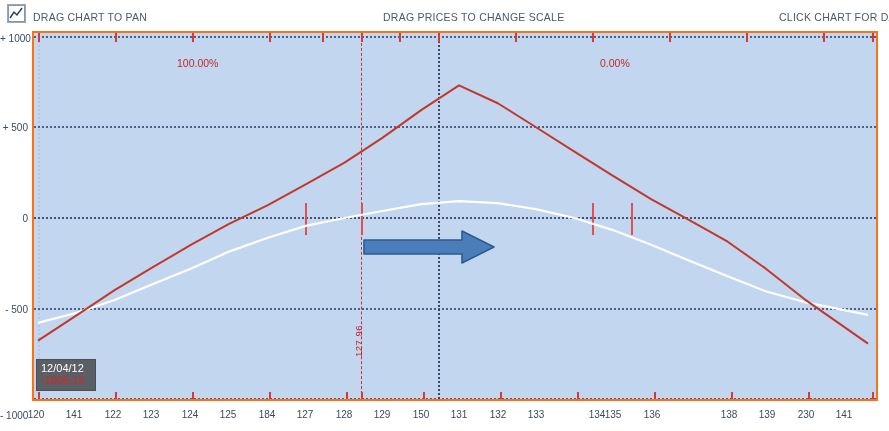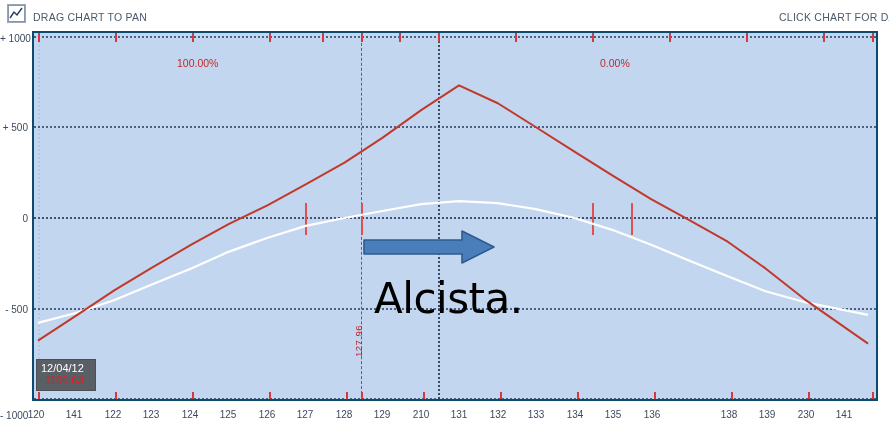--- a/index.html
+++ b/index.html
@@ -16,21 +16,21 @@
   .tb-icon svg{display:block;}
   .tb-hint{position:absolute;top:11px;font-size:10.5px;color:#4a5a6b;
            letter-spacing:.25px;white-space:nowrap;}
   .tb-pan{left:33px;}
   .tb-scale{left:383px;}
   .tb-data{left:779px;}
 
   
   .plot-wrap{position:absolute;left:32px;top:31px;width:846px;height:370px;}
   .plot{position:absolute;inset:0;background:#c3d6ef;
-        border:2px solid #0c4a6e;box-sizing:border-box;overflow:hidden;}
+        border:2px solid #f97316;box-sizing:border-box;overflow:hidden;}
 
   
   .hgrid{position:absolute;left:0;right:0;height:0;
          border-top:2px dotted #3a4c73;opacity:.85;}
   .hgrid.zero{border-top:2px dotted #2b3a5c;}
 
   
   .vgrid{position:absolute;top:0;bottom:0;width:0;
          border-left:2px dotted #2b3a5c;opacity:.9;}
   
@@ -81,20 +81,21 @@
 <div id="app">
 
   <div class="toolbar">
     <div class="tb-icon">
       <svg width="17" height="17" viewBox="0 0 17 17">
         <rect x="0.5" y="0.5" width="16" height="16" fill="#ffffff" stroke="#8a97a8"></rect>
         <polyline points="2,13 6,7 9,10 14,3" fill="none" stroke="#243b5e" stroke-width="1.4"></polyline>
       </svg>
     </div>
     <div class="tb-hint tb-pan">DRAG CHART TO PAN</div>
+    <div class="tb-hint tb-scale">DRAG PRICES TO CHANGE SCALE</div>
     <div class="tb-hint tb-data">CLICK CHART FOR DATA</div>
   </div>
 
   <div class="ylab" style="left:0;top:33px;width:28px;">+ 1000</div>
   <div class="ylab" style="left:0;top:122px;width:28px;">+ 500</div>
   <div class="ylab" style="left:0;top:213px;width:28px;">0</div>
   <div class="ylab" style="left:0;top:304px;width:28px;">- 500</div>
   <div class="ylab" style="left:0;top:392px;width:28px;margin-top:18px;">- 1000</div>
 
   <div class="plot-wrap">
@@ -151,45 +152,44 @@
       <div class="pct" style="left:566px;top:24px;">0.00%</div>
 
       <svg class="curve" viewBox="0 0 846 370" preserveAspectRatio="none">
         <polyline fill="none" stroke="#ffffff" stroke-width="2.2" stroke-linejoin="round" points="4,293 42,283 81,270 119,254 158,238 196,221 235,207 273,195 312,187 350,180 389,173 427,170 466,172 504,178 543,187 581,199 620,214 658,230 697,246 735,261 774,272 838,285"></polyline>
         <polyline fill="none" stroke="#c0392b" stroke-width="2" stroke-linejoin="round" points="4,311 42,286 81,260 119,237 158,214 196,193 235,174 273,153 312,131 350,106 389,78 427,53 466,71 504,95 543,120 581,144 620,168 658,189 697,211 735,238 774,269 838,314"></polyline>
       </svg>
 
       <svg class="anno-arrow" style="left:328px;top:196px;" width="135" height="36" viewBox="0 0 135 36">
         <polygon points="2,11 100,11 100,2 132,18 100,34 100,25 2,25" fill="#4a7ebb" stroke="#2e5b8f" stroke-width="1.6" stroke-linejoin="round"></polygon>
       </svg>
-      <div class="anno-text" style="left:340px;top:241px;">Alcista.</div>
 
       <div class="tip" style="left:2px;top:326px;width:60px;height:32px;">
         <div class="tip-date">12/04/12</div>
-        <div class="tip-val">-1106.63</div>
+        <div class="tip-val">-1005.12</div>
       </div>
 
     </div>
   </div>
 
   <div class="xlab" style="left:18px;top:409px;width:36px;">120</div>
   <div class="xlab" style="left:56px;top:409px;width:36px;">141</div>
   <div class="xlab" style="left:95px;top:409px;width:36px;">122</div>
   <div class="xlab" style="left:133px;top:409px;width:36px;text-align:center;">123</div>
   <div class="xlab" style="left:172px;top:409px;width:36px;">124</div>
   <div class="xlab" style="left:210px;top:409px;width:36px;">125</div>
-  <div class="xlab" style="left:249px;top:409px;width:36px;">126</div>
+  <div class="xlab" style="left:249px;top:409px;width:36px;">184</div>
   <div class="xlab" style="left:287px;top:409px;width:36px;">127</div>
   <div class="xlab" style="left:326px;top:409px;width:36px;">128</div>
   <div class="xlab" style="left:364px;top:409px;width:36px;">129</div>
-  <div class="xlab" style="left:403px;top:409px;width:36px;">210</div>
+  <div class="xlab" style="left:403px;top:409px;width:36px;">150</div>
   <div class="xlab" style="left:441px;top:409px;width:36px;">131</div>
   <div class="xlab" style="left:480px;top:409px;width:36px;">132</div>
   <div class="xlab" style="left:518px;top:409px;width:36px;">133</div>
-  <div class="xlab" style="left:557px;top:409px;width:36px;">134</div>
+  <div class="xlab" style="left:579px;top:409px;width:36px;">134</div>
   <div class="xlab" style="left:595px;top:409px;width:36px;">135</div>
   <div class="xlab" style="left:634px;top:409px;width:36px;">136</div>
   <div class="xlab" style="left:672px;top:409px;width:36px;margin-top:28px;">137</div>
   <div class="xlab" style="left:711px;top:409px;width:36px;">138</div>
   <div class="xlab" style="left:749px;top:409px;width:36px;">139</div>
   <div class="xlab" style="left:788px;top:409px;width:36px;">230</div>
   <div class="xlab" style="left:826px;top:409px;width:36px;">141</div>
 
 </div>
 

